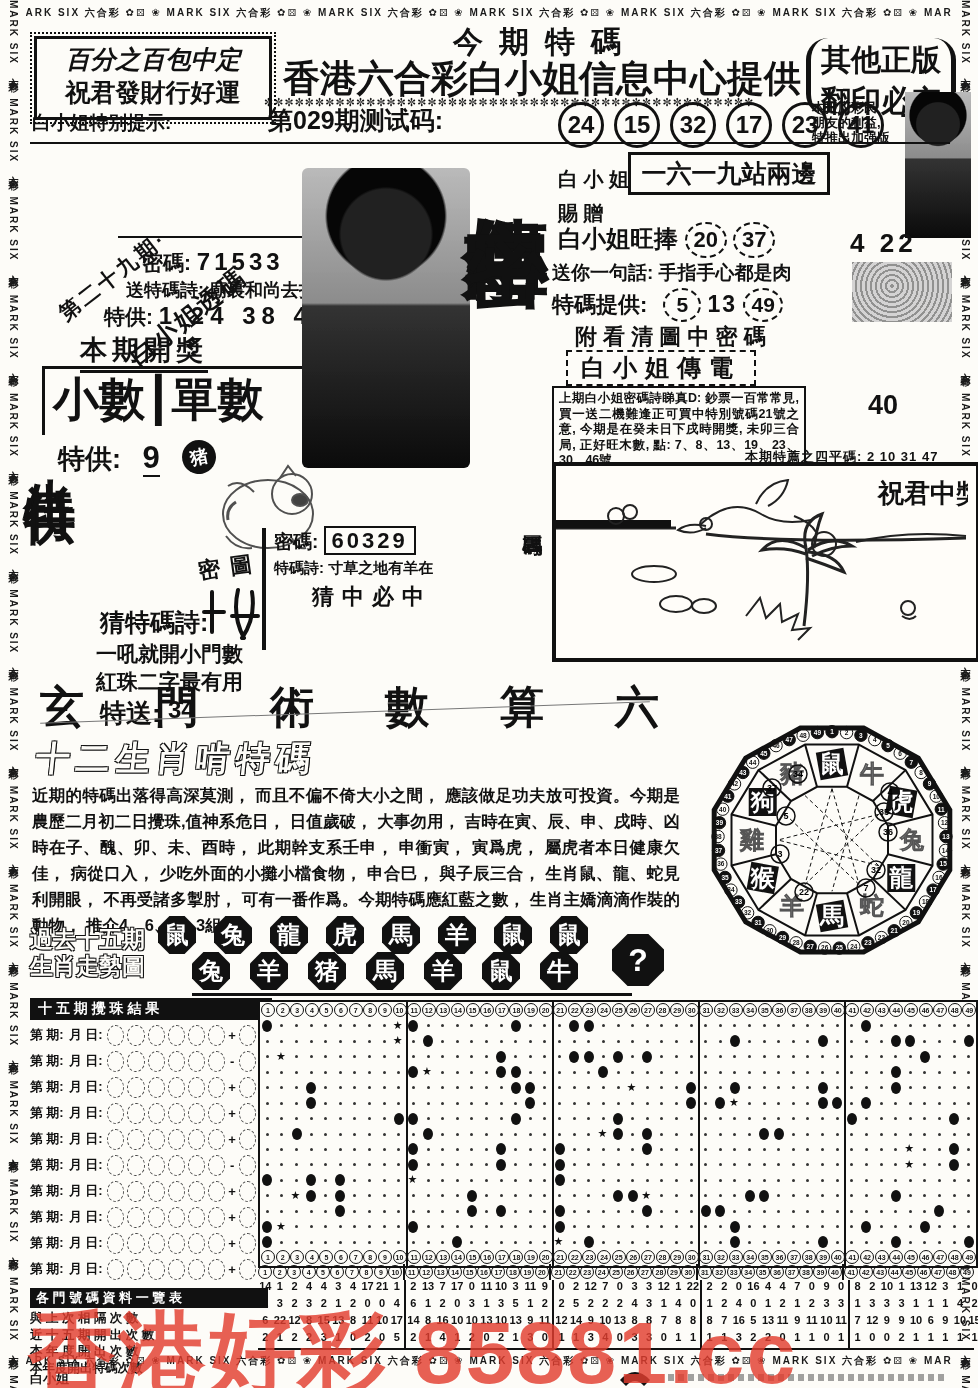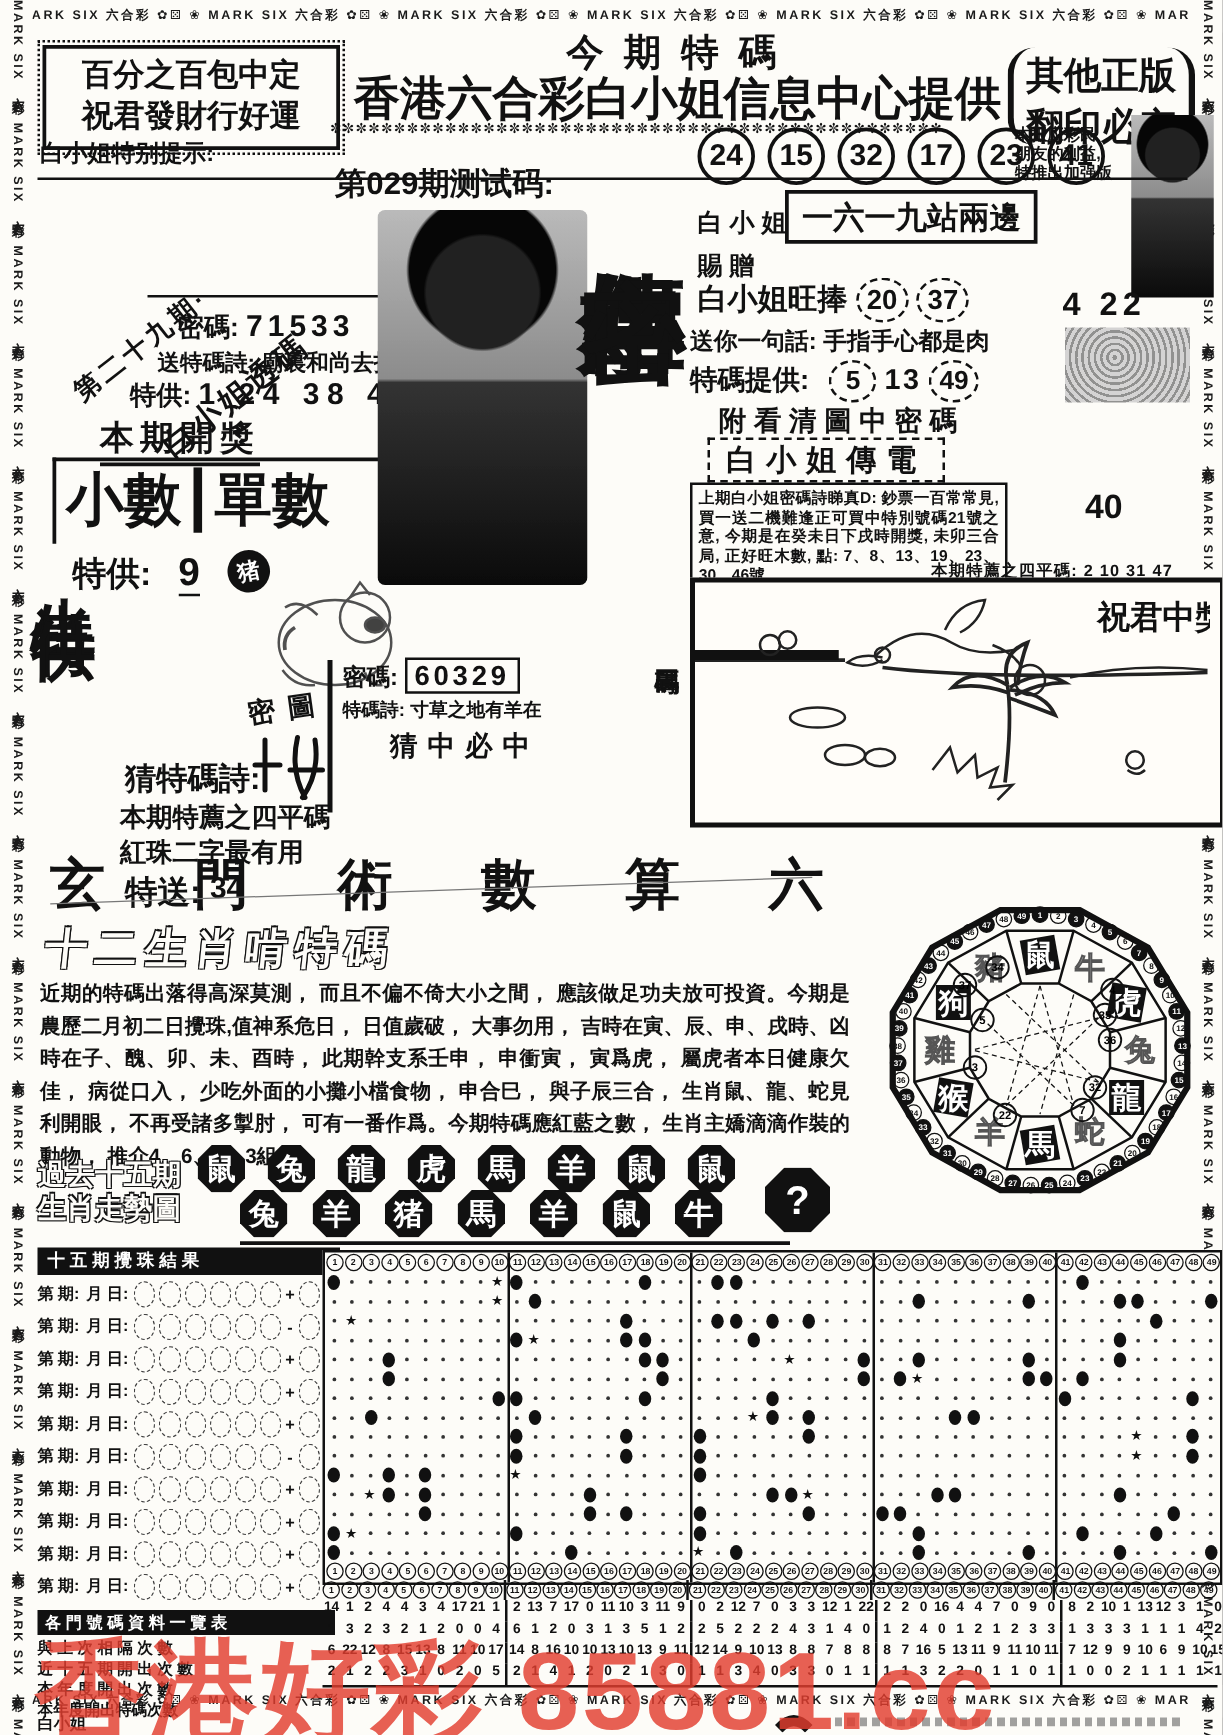--- a/index.html
+++ b/index.html
@@ -45,33 +45,33 @@
 <body>
 
 <div id="page">
 
   <div class="strip h" style="top:0;" id="strip-top">❀ MARK SIX 六合彩 ✿⚄ ❀ MARK SIX 六合彩 ✿⚄ ❀ MARK SIX 六合彩 ✿⚄ ❀ MARK SIX 六合彩 ✿⚄ ❀ MARK SIX 六合彩 ✿⚄ ❀ MARK SIX 六合彩 ✿⚄ ❀ MARK SIX 六合彩 ✿⚄ ❀ MARK SIX 六合彩 ✿⚄ ❀ MARK SIX 六合彩 ✿⚄ ❀ MARK SIX 六合彩 ✿⚄ ❀ MARK SIX 六合彩 ✿⚄ ❀ MARK SIX 六合彩 ✿⚄ ❀ MARK SIX 六合彩 ✿⚄ ❀ MARK SIX 六合彩 ✿⚄ </div>
   <div class="strip h" style="top:1348px;" id="strip-bottom">❀ MARK SIX 六合彩 ✿⚄ ❀ MARK SIX 六合彩 ✿⚄ ❀ MARK SIX 六合彩 ✿⚄ ❀ MARK SIX 六合彩 ✿⚄ ❀ MARK SIX 六合彩 ✿⚄ ❀ MARK SIX 六合彩 ✿⚄ ❀ MARK SIX 六合彩 ✿⚄ ❀ MARK SIX 六合彩 ✿⚄ ❀ MARK SIX 六合彩 ✿⚄ ❀ MARK SIX 六合彩 ✿⚄ ❀ MARK SIX 六合彩 ✿⚄ ❀ MARK SIX 六合彩 ✿⚄ ❀ MARK SIX 六合彩 ✿⚄ ❀ MARK SIX 六合彩 ✿⚄ </div>
   <div class="strip v" style="left:0;" id="strip-left">MARK SIX 六合彩 ❀ MARK SIX 六合彩 ❀ MARK SIX 六合彩 ❀ MARK SIX 六合彩 ❀ MARK SIX 六合彩 ❀ MARK SIX 六合彩 ❀ MARK SIX 六合彩 ❀ MARK SIX 六合彩 ❀ MARK SIX 六合彩 ❀ MARK SIX 六合彩 ❀ MARK SIX 六合彩 ❀ MARK SIX 六合彩 ❀ MARK SIX 六合彩 ❀ MARK SIX 六合彩 ❀ MARK SIX 六合彩 ❀ MARK SIX 六合彩 ❀ </div>
   <div class="strip v" style="left:952px;" id="strip-right">MARK SIX 六合彩 ❀ MARK SIX 六合彩 ❀ MARK SIX 六合彩 ❀ MARK SIX 六合彩 ❀ MARK SIX 六合彩 ❀ MARK SIX 六合彩 ❀ MARK SIX 六合彩 ❀ MARK SIX 六合彩 ❀ MARK SIX 六合彩 ❀ MARK SIX 六合彩 ❀ MARK SIX 六合彩 ❀ MARK SIX 六合彩 ❀ MARK SIX 六合彩 ❀ MARK SIX 六合彩 ❀ MARK SIX 六合彩 ❀ MARK SIX 六合彩 ❀ </div>
 
   <div class="abs wavybox" style="left:34px;top:36px;width:232px;height:74px;padding-top:4px;">
-    <div style="font-size:25px;">百分之百包中定</div>
+    <div style="font-size:25px;font-style:italic;">百分之百包中定</div>
     <div style="font-size:25px;">祝君發財行好運</div>
   </div>
   <div class="abs bigtitle" style="left:280px;top:22px;width:530px;text-align:center;font-size:30px;letter-spacing:16px;">今期特碼</div>
   <div class="abs bigtitle" style="left:262px;top:54px;width:560px;text-align:center;font-size:37px;">香港六合彩白小姐信息中心提供</div>
   <div class="abs starline" style="left:264px;top:96px;width:556px;">✼✼✼✼✼✼✼✼✼✼✼✼✼✼✼✼✼✼✼✼✼✼✼✼✼✼✼✼✼✼✼✼✼✼✼✼✼✼✼✼✼✼✼✼✼✼✼✼</div>
   <div class="abs brackets" style="left:806px;top:38px;width:140px;height:76px;padding-top:2px;">
     <div style="font-size:30px;">其他正版</div>
     <div style="font-size:30px;">翻印必究</div>
   </div>
 
   <div class="abs lbl" style="left:32px;top:110px;font-size:19px;">白小姐特别提示:</div>
-  <div class="abs lbl" style="left:268px;top:104px;font-size:25px;margin-top:26px;">第029期测试码:</div>
+  <div class="abs lbl" style="left:268px;top:104px;font-size:25px;">第029期测试码:</div>
   <div class="abs" style="left:558px;top:98px;" id="tip-numbers"><span class="numcirc" style="width: 40px; height: 40px; font-size: 24px; margin-right: 10px;">24</span><span class="numcirc" style="width: 40px; height: 40px; font-size: 24px; margin-right: 10px;">15</span><span class="numcirc" style="width: 40px; height: 40px; font-size: 24px; margin-right: 10px;">32</span><span class="numcirc" style="width: 40px; height: 40px; font-size: 24px; margin-right: 10px;">17</span><span class="numcirc" style="width: 40px; height: 40px; font-size: 24px; margin-right: 10px;">23</span><span class="numcirc" style="width: 40px; height: 40px; font-size: 24px; margin-right: 10px;">41</span><span style="font-size: 30px; font-weight: 900; margin: 0px 6px; vertical-align: 8px;">+</span><span class="numcirc" style="width: 40px; height: 40px; font-size: 24px;">25</span></div>
   <div class="abs lbl" style="left:812px;top:100px;font-size:13px;line-height:15px;">
     <div>本报应彩民</div>
     <div>朋友的利益,</div>
     <div>特推出加强版</div>
   </div>
   <div class="abs photo" style="left:905px;top:92px;width:66px;height:146px;"></div>
   <div class="abs" style="left:30px;top:142px;width:920px;border-top:2px solid #111;"></div>
 
   <div class="abs lbl" style="left:48px;top:262px;transform:rotate(-38deg);font-size:21px;letter-spacing:3px;">第二十九期·</div>
@@ -104,21 +104,21 @@
       <ellipse cx="72" cy="62" rx="45" ry="34"></ellipse>
       <circle cx="96" cy="42" r="20"></circle>
       <ellipse cx="104" cy="48" rx="8" ry="6" fill="#222"></ellipse>
       <path d="M84 26 l8 -12 8 10 M58 40 q-14 -14 -26 -6"></path>
       <path d="M30 84 q10 14 26 12 M96 86 q4 12 14 10"></path>
       <path d="M40 50 q-10 6 -8 18" stroke-width="3"></path>
     </g>
   </svg>
   <div class="abs vtext bigtitle" style="left:22px;top:436px;font-size:52px;line-height:54px;letter-spacing:6px;">生肖特供</div>
   <div class="abs lbl" style="left:100px;top:606px;font-size:25px;">猜特碼詩:</div>
-  <div class="abs lbl" style="left:96px;top:640px;font-size:21px;">本期特薦之四平碼</div>
+  <div class="abs lbl" style="left:96px;top:640px;font-size:21px;">一吼就開小門數</div>
   <div class="abs lbl" style="left:96px;top:668px;font-size:21px;">紅珠二字最有用</div>
   <div class="abs lbl" style="left:100px;top:696px;font-size:26px;">
     <span>特送:</span>
     <span style="font-size:24px;vertical-align:4px;">34</span>
   </div>
 
   <div class="abs photo" style="left:302px;top:168px;width:168px;height:300px;border-radius:6px;"></div>
   <div class="abs vtext bigtitle" style="left:462px;top:150px;font-size:86px;line-height:88px;">白小姐傳密</div>
 
   <div class="abs" style="left:262px;top:528px;width:196px;height:122px;border-left:4px solid #111;padding-left:8px;">

